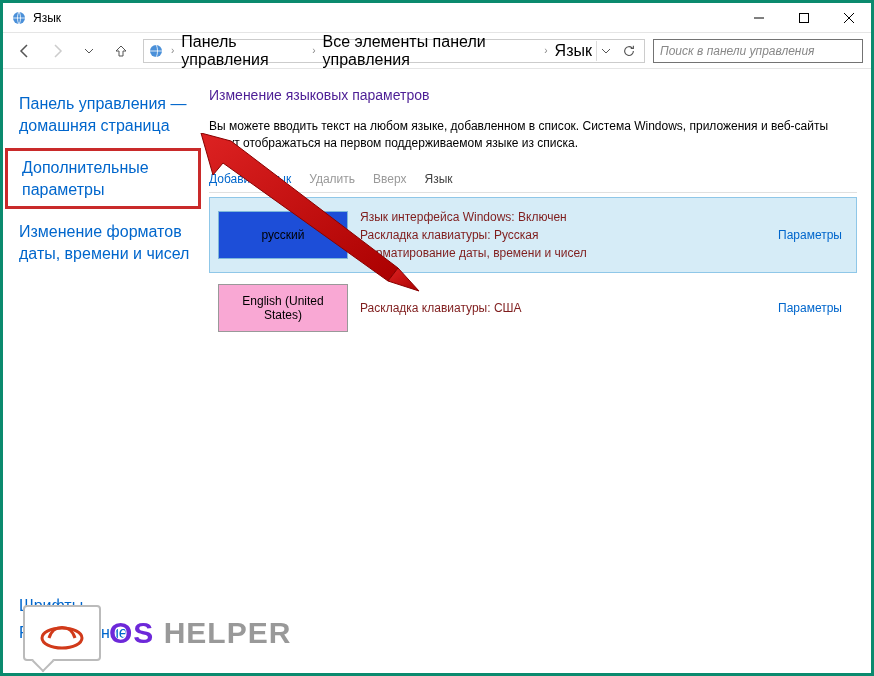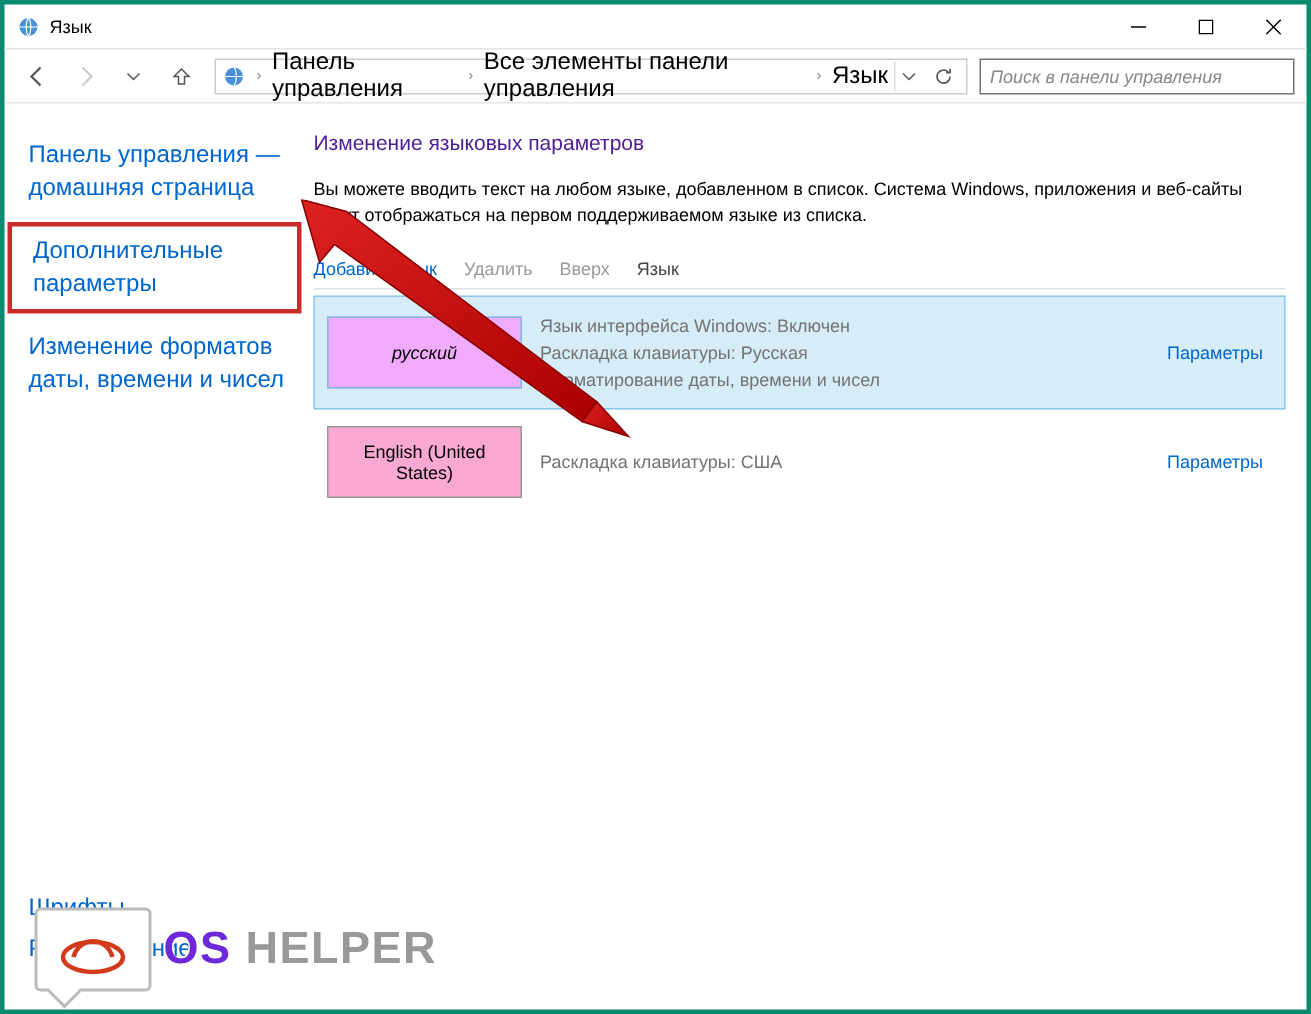--- a/index.html
+++ b/index.html
@@ -32,22 +32,22 @@
 .main h1 { color: #4c1d95; font-size: 14px; font-weight: normal; margin-bottom: 15px; }
 .main .desc { color: #000; font-size: 12px; line-height: 1.4; margin-bottom: 14px; }
 .toolbar { display: flex; gap: 18px; padding: 6px 0; border-bottom: 1px solid #e0e0e0; font-size: 12px; }
 .toolbar .tb { color: #0066cc; cursor: pointer; }
 .toolbar .tb.disabled { color: #999; cursor: default; }
 .toolbar .tb.dark { color: #444; }
 .langlist { margin-top: 4px; }
 .langrow { display: flex; align-items: center; padding: 10px 8px; gap: 12px; border: 1px solid transparent; }
 .langrow.selected { background: #d6ecf7; border: 1px solid #8fc7e8; }
 .langbtn { width: 130px; height: 48px; border: 1px solid #999; background: #f9a8d4; display: flex; align-items: center; justify-content: center; font-size: 12px; text-align: center; padding: 4px; cursor: pointer; }
-.langrow.selected .langbtn { background: #f0abfc; border-color: #7fb8da; font-style: italic; }
-.langinfo { flex: 1; font-size: 12px; line-height: 1.5; color: #737373; }
+.langrow.selected .langbtn { background: #1d4ed8; border-color: #7fb8da; }
+.langinfo { flex: 1; font-size: 12px; line-height: 1.5; color: #7f1d1d; }
 .langopt { color: #0066cc; font-size: 12px; cursor: pointer; margin-right: 6px; }
 .arrow-overlay { position: absolute; left: 170px; top: 130px; pointer-events: none; z-index: 50; }
 .watermark { position: absolute; left: 20px; bottom: 12px; display: flex; align-items: center; gap: 8px; pointer-events: none; }
 .wm-icon { width: 78px; height: 56px; border: 2px solid #bbb; border-radius: 4px; background: #fff; position: relative; display: flex; align-items: center; justify-content: center; }
 .wm-icon::before { content: ""; position: absolute; left: 10px; bottom: -10px; width: 14px; height: 14px; border-left: 2px solid #bbb; border-bottom: 2px solid #bbb; transform: rotate(-45deg); background: #fff; }
 .wm-text { font-family: Arial, sans-serif; font-size: 30px; font-weight: bold; letter-spacing: 1px; }
 .wm-os { color: #6d28d9; text-shadow: 1px 1px 0 #fff, -1px -1px 0 #fff; }
 .wm-helper { color: #999; text-shadow: 1px 1px 0 #fff; }
 svg { display: block; }
 </style>

